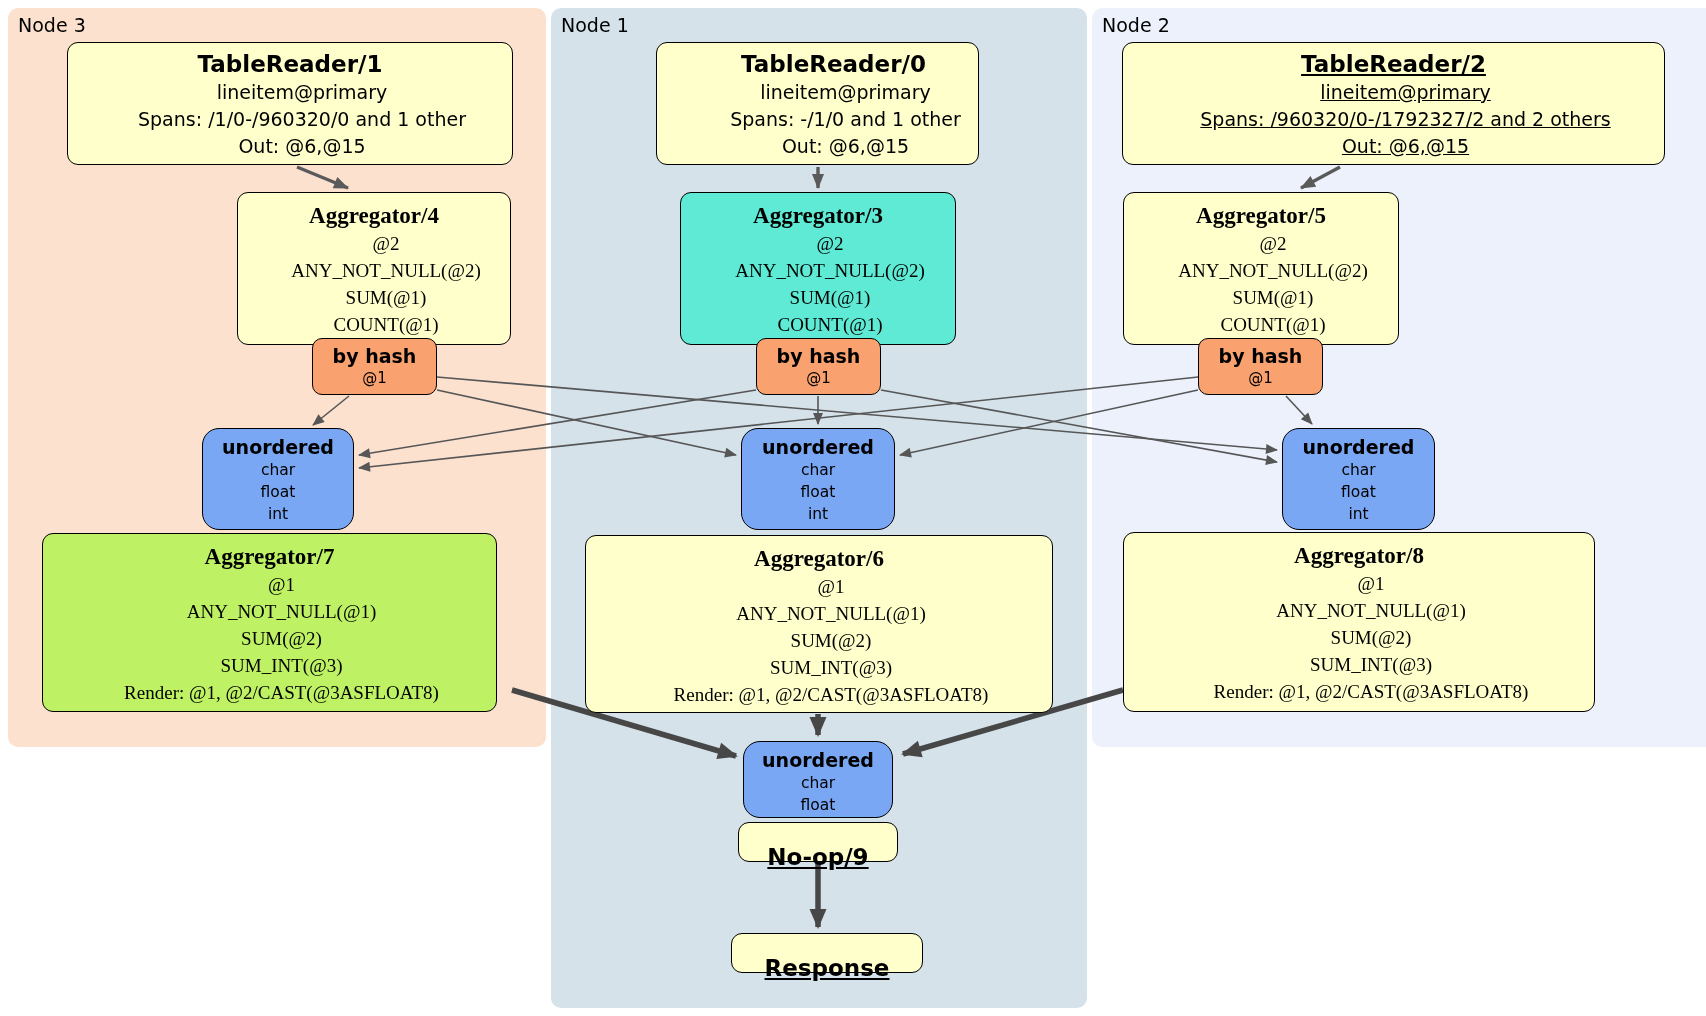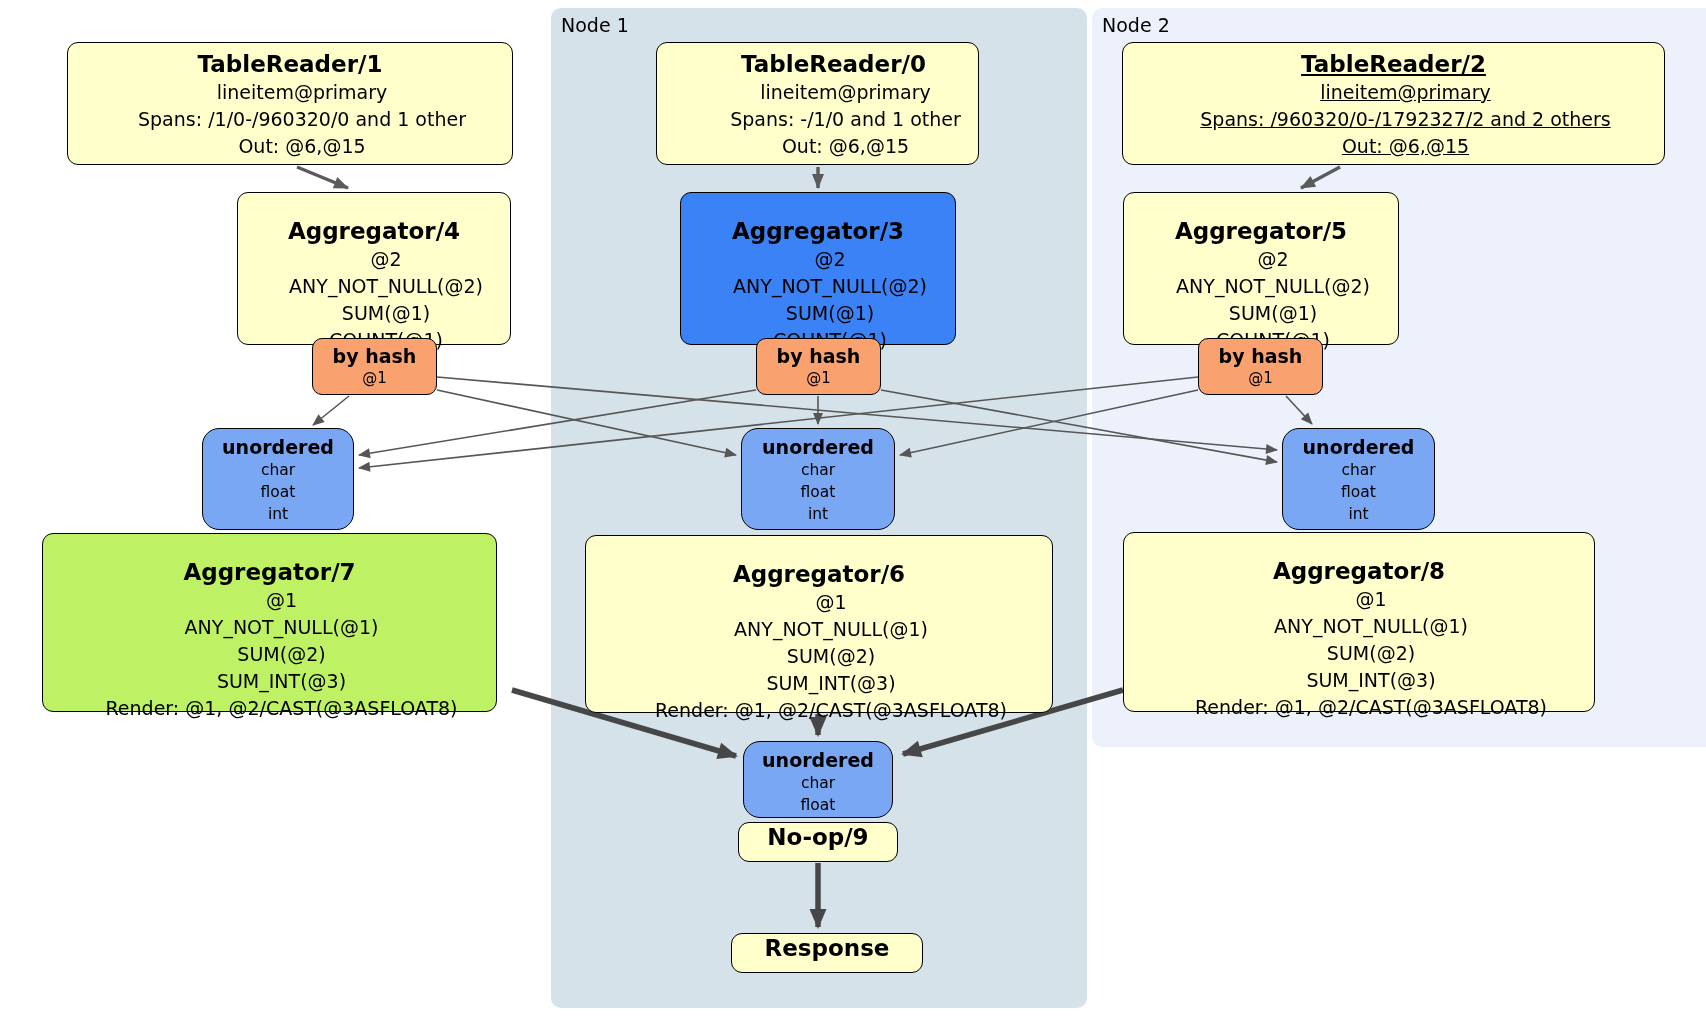--- a/index.html
+++ b/index.html
@@ -6,36 +6,39 @@
   body{font-family:"DejaVu Sans","Liberation Sans",sans-serif;}
   .canvas{position:relative;width:1706px;height:1016px;background:#ffffff;overflow:hidden;}
   .cluster{position:absolute;border-radius:10px;}
   .cluster-label{position:absolute;top:6px;left:10px;font-size:19px;color:#000;}
   svg.edges{position:absolute;left:0;top:0;}
   .pbox{position:absolute;box-sizing:border-box;background:#ffffcc;border:1.7px solid #000;
         border-radius:11px;text-align:center;color:#000;}
   .pbox .title{font-weight:bold;font-size:23px;line-height:29px;}
   .pbox .line{font-size:19px;line-height:27px;white-space:nowrap;margin-left:24px;}
   .tr-box{padding-top:7px;}
-  .agg-box{padding-top:24px;}
-  .leaf-box{padding-top:0;}
+  .agg-box{padding-top:8px;font-family:Liberation Serif, serif;}
+  .leaf-box{padding-top:20px;text-decoration:underline;}
   .router{position:absolute;box-sizing:border-box;border:1.7px solid #000;border-radius:10px;
           text-align:center;padding-top:5px;}
   .router .title{font-weight:bold;font-size:19px;line-height:24px;}
   .router .line{font-size:15px;line-height:20px;}
   .sync{position:absolute;box-sizing:border-box;border:1.7px solid #000;border-radius:17px;
         text-align:center;padding-top:6px;}
   .sync .title{font-weight:bold;font-size:19px;line-height:24px;}
   .sync .line{font-size:15.5px;line-height:22px;}
 </style>
 </head>
 <body>
 
 <div class="canvas">
 
+  <div class="cluster" id="cluster3" style="left: 8px; top: 8px; width: 538px; height: 739px; background: rgb(252, 225, 207);">
+    <div class="cluster-label">Node 3</div>
+  </div>
   <div class="cluster" id="cluster1" style="left: 551px; top: 8px; width: 536px; height: 1000px; background: rgb(213, 226, 234);">
     <div class="cluster-label">Node 1</div>
   </div>
   <div class="cluster" id="cluster2" style="left: 1092px; top: 8px; width: 606px; height: 739px; background: rgb(236, 241, 251); padding-left: 35px;">
     <div class="cluster-label">Node 2</div>
   </div>
 
   <svg class="edges" width="1706" height="1016">
     <defs>
       <marker id="ah-thin" markerUnits="userSpaceOnUse" markerWidth="14" markerHeight="12" refX="12" refY="6" orient="auto">
@@ -90,21 +93,21 @@
     <div class="line">COUNT(@1)</div>
   </div>
 
   <div class="pbox processor tr-box" style="left: 656px; top: 42px; width: 323px; height: 123px; background: rgb(255, 255, 204); padding-left: 32px;">
     <div class="title">TableReader/0</div>
     <div class="line">lineitem@primary</div>
     <div class="line">Spans: -/1/0 and 1 other</div>
     <div class="line">Out: @6,@15</div>
   </div>
 
-  <div class="pbox processor agg-box" style="left: 680px; top: 192px; width: 276px; height: 153px; background: #3b82f6;">
+  <div class="pbox processor agg-box" style="left: 680px; top: 192px; width: 276px; height: 153px; background: #5eead4;">
     <div class="title">Aggregator/3</div>
     <div class="line">@2</div>
     <div class="line">ANY_NOT_NULL(@2)</div>
     <div class="line">SUM(@1)</div>
     <div class="line">COUNT(@1)</div>
   </div>
 
   <div class="pbox processor tr-box" style="left: 1122px; top: 42px; width: 543px; height: 123px; background: rgb(255, 255, 204); text-decoration: underline;">
     <div class="title">TableReader/2</div>
     <div class="line">lineitem@primary</div>

